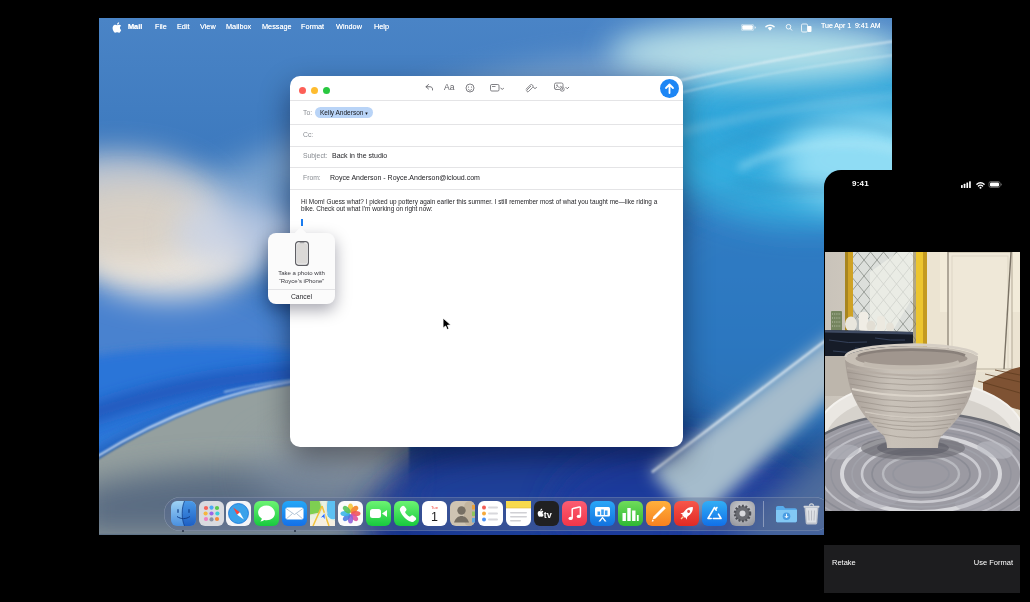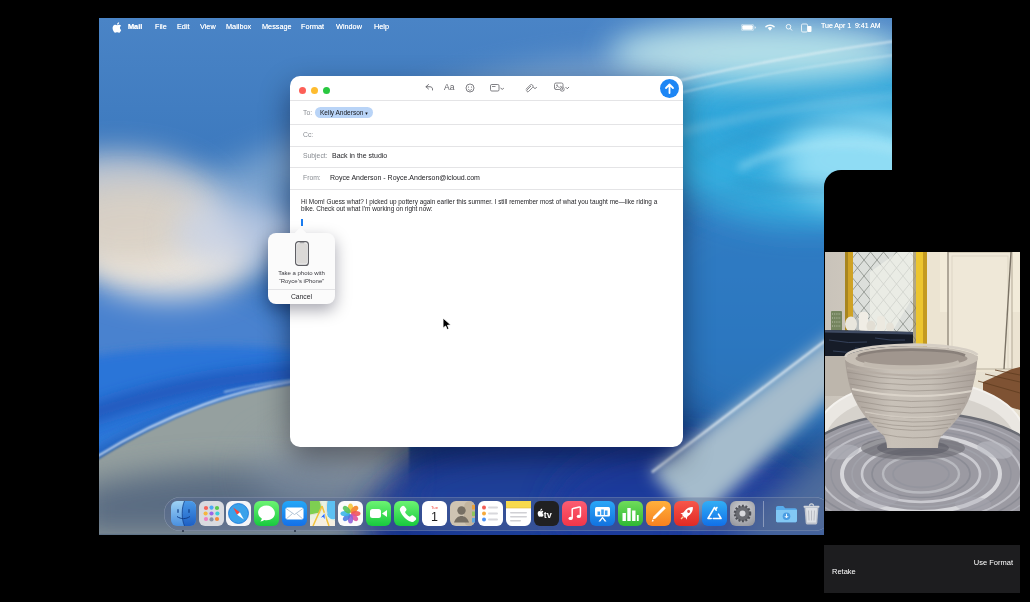--- a/index.html
+++ b/index.html
@@ -24,21 +24,21 @@
 
 #dock{position:absolute;left:65px;top:479px;width:667px;height:34px;border-radius:16px;
  background:rgba(88,108,148,0.42);box-shadow:inset 0 0 0 0.5px rgba(255,255,255,0.28);}
 .dic{position:absolute;top:4px;width:25px;height:25px;border-radius:6px;}
 
 #phone{position:absolute;left:824px;top:170px;width:196px;height:432px;background:#000;border-radius:17px 17px 0 0;}
 #status{position:absolute;left:0;top:0;width:100%;height:26px;color:#fff;}
 #clock{position:absolute;left:28px;top:9px;font-size:8px;font-weight:bold;letter-spacing:0.2px;}
 #photo{position:absolute;left:1px;top:82px;width:195px;height:259px;overflow:hidden;background:#e8e2d8;}
 #bottombar{position:absolute;left:0;top:375px;width:196px;height:48px;background:#1d1d1f;color:#fff;font-size:7.5px;}
-#bottombar .rt{position:absolute;left:8px;top:22px;}
+#bottombar .rt{position:absolute;left:8px;top:13px;}
 #bottombar .up{position:absolute;right:7px;top:13px;}
 </style></head>
 <body>
 <div id="stage">
  <div id="desktop">
   <svg id="wp" width="793" height="517" viewBox="0 0 793 517">
     <defs>
       <linearGradient id="base" x1="0" y1="0" x2="0" y2="1">
         <stop offset="0" stop-color="#4a84c6"></stop>
             <stop offset="0.35" stop-color="#3876bc"></stop>
@@ -521,20 +521,35 @@
           <rect x="4.5" y="4.8" width="16" height="1.9" rx="0.9" fill="#d4d7dc"></rect>
           <path d="M10.5 4.8c0-1.1.9-1.9 2-1.9s2 .8 2 1.9" fill="none" stroke="#d4d7dc" stroke-width="1.2"></path>
           <path d="M9.5 9.5l.5 10M12.5 9.5v10M15.5 9.5l-.5 10" stroke="#b4b8bf" stroke-width="0.9"></path>
         </svg>
   </div>
   <div style="position:absolute;left:83px;top:512px;width:2.4px;height:2.4px;border-radius:50%;background:rgba(25,35,55,0.85);"></div>
   <div style="position:absolute;left:194.8px;top:512px;width:2.4px;height:2.4px;border-radius:50%;background:rgba(25,35,55,0.85);"></div>
  </div>
 
  <div id="phone">
+  <div id="status">
+    <div id="clock">9:41</div>
+    <svg style="position:absolute;left:137px;top:10px" width="42" height="9" viewBox="0 0 84 18">
+      <rect x="0" y="10" width="3.4" height="6" rx="1" fill="#fff"></rect>
+          <rect x="5.4" y="7.5" width="3.4" height="8.5" rx="1" fill="#fff"></rect>
+          <rect x="10.8" y="5" width="3.4" height="11" rx="1" fill="#fff"></rect>
+          <rect x="16.2" y="2.5" width="3.4" height="13.5" rx="1" fill="#fff"></rect>
+      <path d="M31.8 8.6 A 10 10 0 0 1 46.2 8.6" stroke="#fff" stroke-width="2.7" fill="none" stroke-linecap="round"></path>
+          <path d="M34.8 12.1 A 5.9 5.9 0 0 1 43.2 12.1" stroke="#fff" stroke-width="2.7" fill="none" stroke-linecap="round"></path>
+          <circle cx="39" cy="15.3" r="2" fill="#fff"></circle>
+      <rect x="56" y="3" width="22" height="12" rx="3.5" fill="none" stroke="#fff" opacity="0.5" stroke-width="1.4"></rect>
+          <rect x="58" y="5" width="18" height="8" rx="2" fill="#fff"></rect>
+          <path d="M79.5 6.5v5c1.3-.3 2-1.2 2-2.5s-.7-2.2-2-2.5z" fill="#fff" opacity="0.5"></path>
+    </svg>
+  </div>
   <div id="photo">
     <svg width="195" height="259" viewBox="0 0 195 259">
       <defs>
         <linearGradient id="wallg" x1="0" y1="0" x2="1" y2="0">
           <stop offset="0" stop-color="#c9c3ba"></stop>
               <stop offset="0.5" stop-color="#d8d1c5"></stop>
               <stop offset="0.75" stop-color="#e8e1d1"></stop>
               <stop offset="1" stop-color="#e6dfcf"></stop>
         </linearGradient>
         <linearGradient id="bowlg" x1="0" y1="0" x2="1" y2="0">

